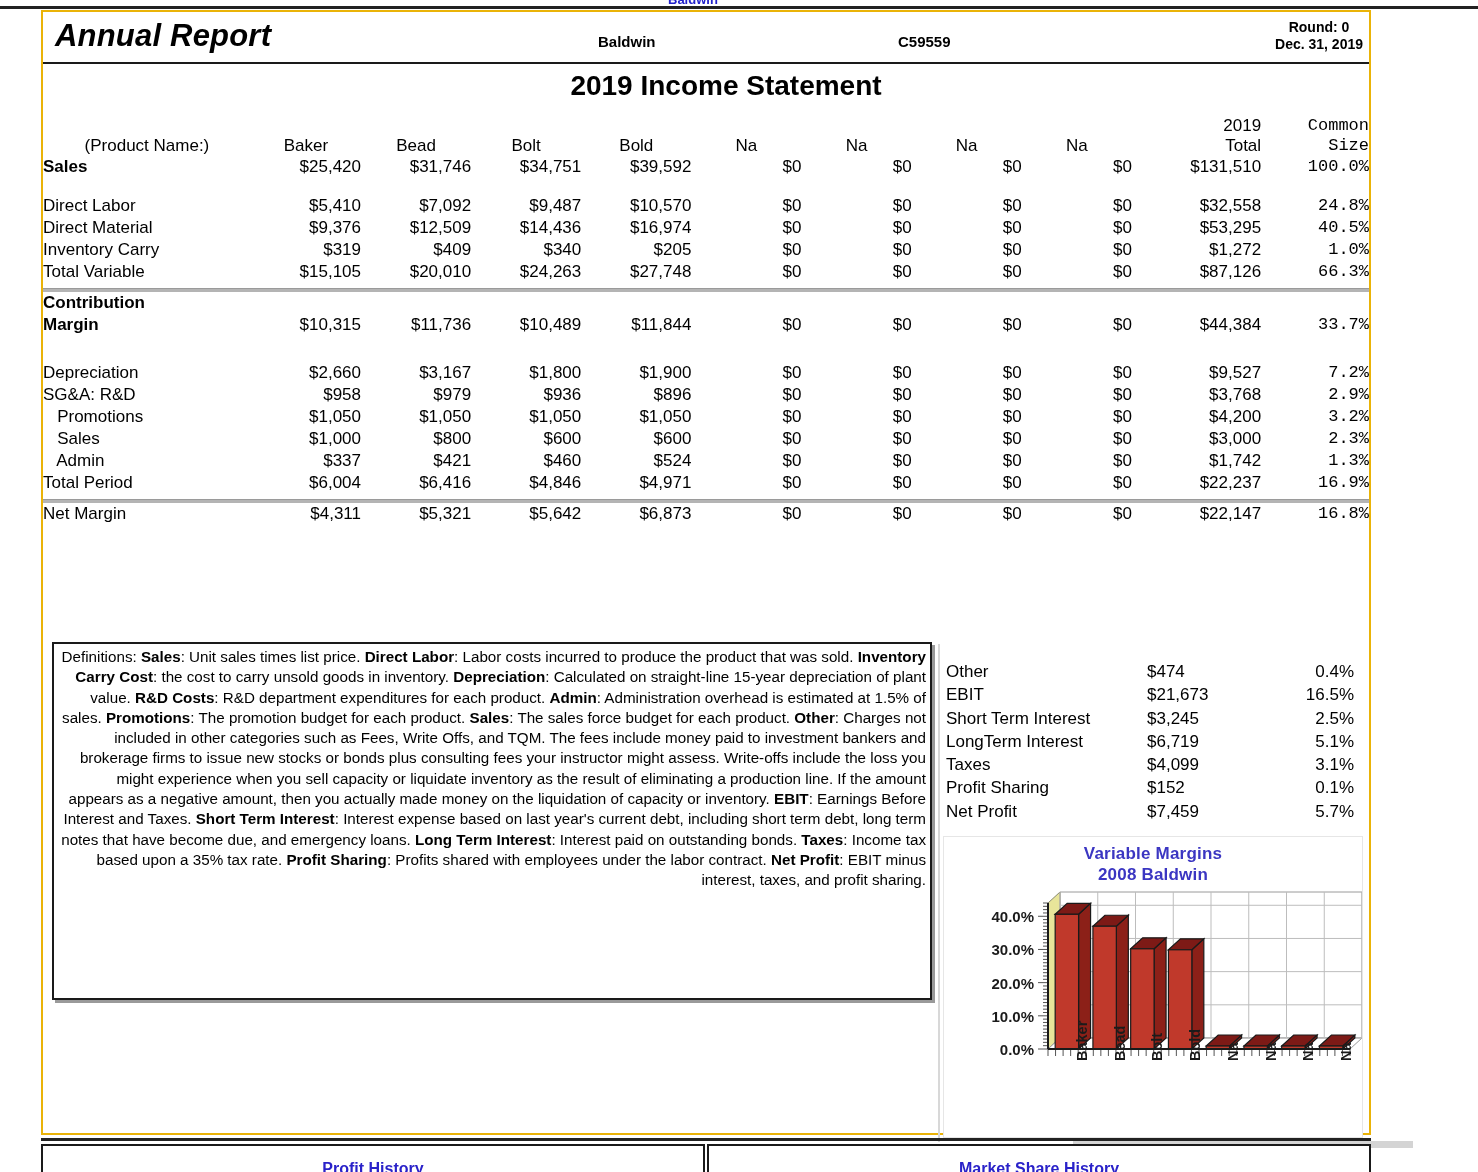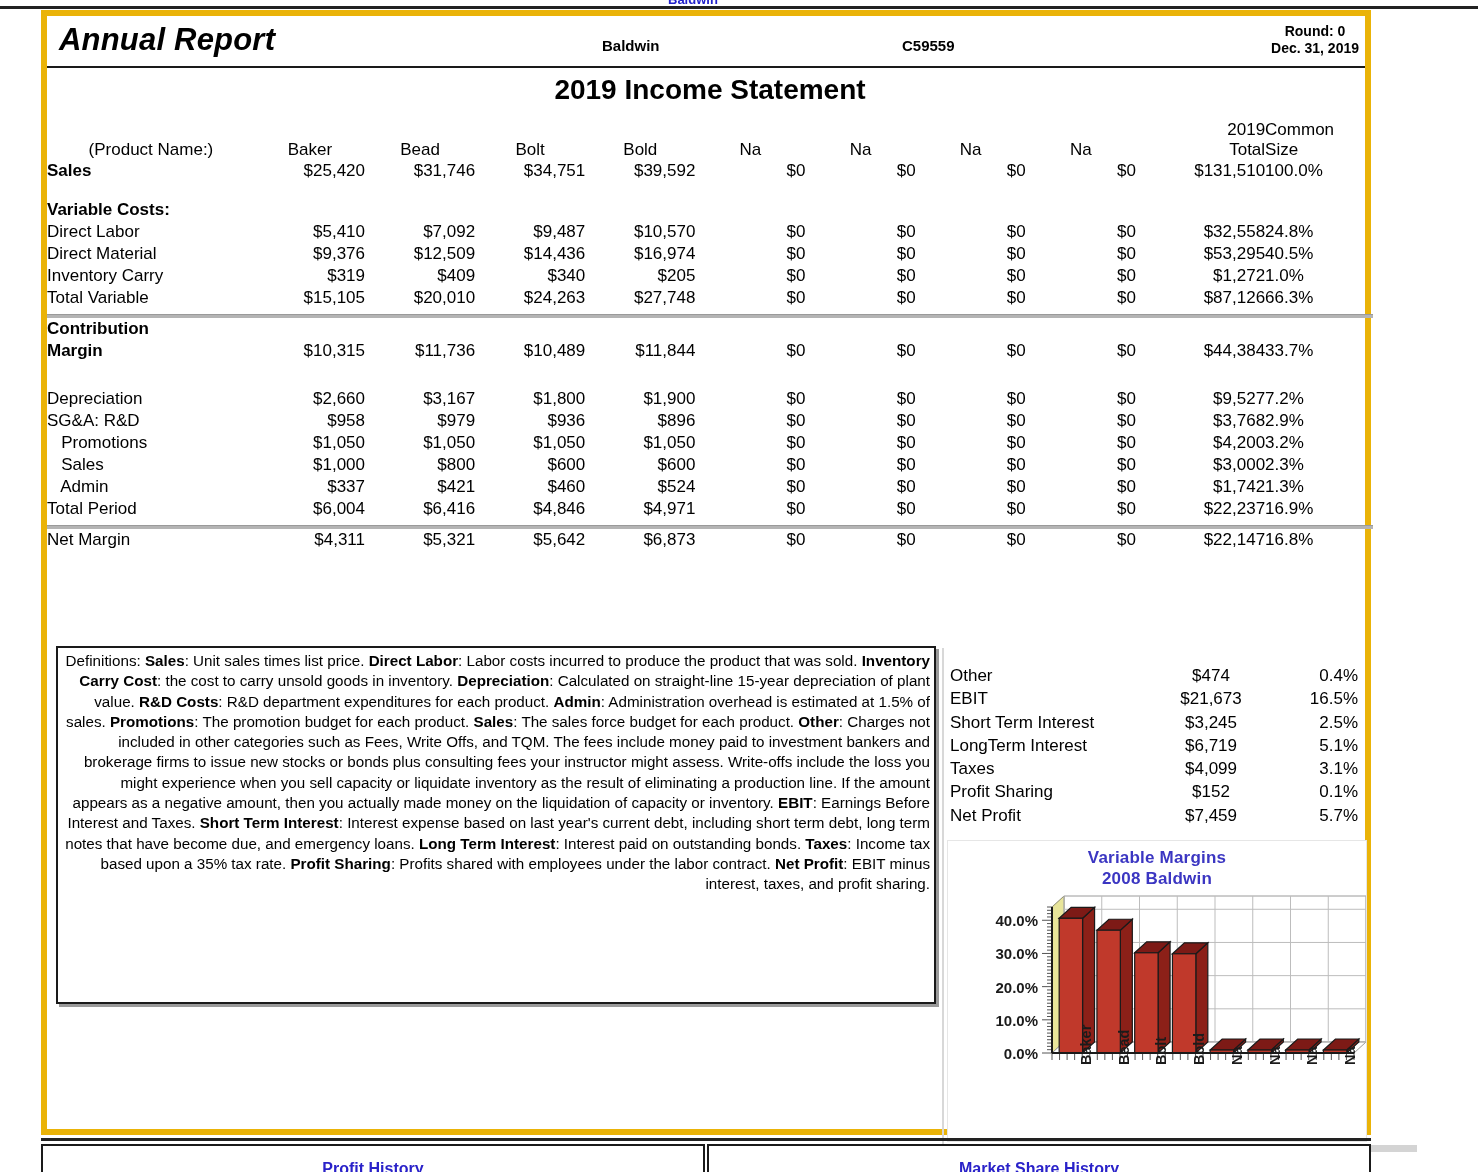--- a/index.html
+++ b/index.html
@@ -11,51 +11,51 @@
   .page{position:relative;width:1478px;height:1172px;}
 
   
   .top-sliver{position:absolute;left:0;top:0;width:1478px;height:8px;overflow:hidden;}
   .top-sliver .bluebit{position:absolute;left:668px;top:-8px;color:#2222cc;font-size:13px;font-weight:bold;white-space:nowrap;}
   .top-rule{position:absolute;left:0;top:6px;width:1478px;height:3px;background:#222;}
 
   
   .frame{
     position:absolute;left:41px;top:10px;width:1330px;height:1125px;
-    border:6px solid #eab308;background:#fff;box-sizing:border-box;
+    border:2px solid #eab308;background:#fff;box-sizing:border-box;
   }
 
   
   .hdr{
     position:relative;height:52px;border-bottom:2px solid #1a1a1a;box-sizing:border-box;
   }
   .hdr .title{
     position:absolute;left:12px;top:6px;font-size:31px;font-weight:bold;font-style:italic;
     letter-spacing:.2px;
   }
   .hdr .company{position:absolute;left:555px;top:21px;font-size:15px;font-weight:bold;}
   .hdr .code{position:absolute;left:855px;top:21px;font-size:15px;font-weight:bold;}
   .hdr .round{position:absolute;right:6px;top:7px;text-align:center;font-size:14px;font-weight:bold;line-height:17px;}
 
   
   .stmt-title{
     position:absolute;left:0;top:58px;width:1326px;text-align:center;
-    font-size:28px;font-weight:bold;
+    font-size:28px;font-weight:bold;padding-left:20px;
   }
 
   
   table.inc{
     position:absolute;left:0;top:104px;width:1326px;border-collapse:collapse;
     font-size:17px;
   }
   table.inc td{padding:0;vertical-align:bottom;line-height:22px;}
   td.lab{width:185px;padding-left:5px;text-align:left;white-space:nowrap;}
   td.num{width:98px;text-align:right;padding-right:9px;white-space:nowrap;}
   td.tot{width:115px;text-align:right;padding-right:8px;white-space:nowrap;}
-  td.cs{width:96px;padding-right:8px;white-space:nowrap;}
+  td.cs{width:96px;text-align:right;padding-right:8px;white-space:nowrap;font-family:Liberation Mono, monospace;}
   tr.hdrow td{line-height:20px;vertical-align:bottom;}
   td.hcenter{text-align:center;}
   .b{font-weight:bold;}
   .twoline{line-height:20px;}
   tr.spacer td{height:17px;line-height:17px;}
   tr.spacer-sm td{height:9px;line-height:9px;}
   tr.rule td{height:9px;padding:0;}
   tr.rule td .ln{height:3px;background:#b4b4b4;border-top:1px solid #9a9a9a;}
   td.noline .ln{background:transparent;border:0;}
 
@@ -69,21 +69,21 @@
   .defs b{font-weight:bold;}
 
   
   .vdiv{position:absolute;left:895px;top:632px;width:2px;height:498px;background:#d8d8d8;}
 
   
   .summary{position:absolute;left:900px;top:648px;width:420px;font-size:17px;}
   .summary table{width:100%;border-collapse:collapse;}
   .summary td{padding:0;line-height:23.3px;white-space:nowrap;}
   .summary td.s-lab{text-align:left;padding-left:3px;}
-  .summary td.s-val{text-align:center;width:120px;padding-right:12px;}
+  .summary td.s-val{text-align:left;width:120px;padding-right:12px;}
   .summary td.s-pct{text-align:right;width:75px;padding-right:9px;}
 
   
   .chartbox{
     position:absolute;left:900px;top:824px;width:420px;height:302px;
     background:#fff;border:1px solid #e6e6e6;box-sizing:border-box;overflow:hidden;
   }
   .chart-title{
     text-align:center;color:#3b36c2;font-weight:bold;font-size:17px;line-height:21px;
     padding-top:6px;letter-spacing:.2px;
@@ -167,33 +167,20 @@
             <td class="num">$39,592</td>
             <td class="num">$0</td>
             <td class="num">$0</td>
             <td class="num">$0</td>
             <td class="num">$0</td>
             <td class="tot">$131,510</td>
             <td class="cs">100.0%</td>
           </tr>
           <tr class="spacer">
             <td colspan="11">&nbsp;</td>
-          </tr>
-          <tr>
-            <td class="lab b">Variable Costs:</td>
-            <td class="num"></td>
-            <td class="num"></td>
-            <td class="num"></td>
-            <td class="num"></td>
-            <td class="num"></td>
-            <td class="num"></td>
-            <td class="num"></td>
-            <td class="num"></td>
-            <td class="tot"></td>
-            <td class="cs"></td>
           </tr>
           <tr>
             <td class="lab">Direct Labor</td>
             <td class="num">$5,410</td>
             <td class="num">$7,092</td>
             <td class="num">$9,487</td>
             <td class="num">$10,570</td>
             <td class="num">$0</td>
             <td class="num">$0</td>
             <td class="num">$0</td>

